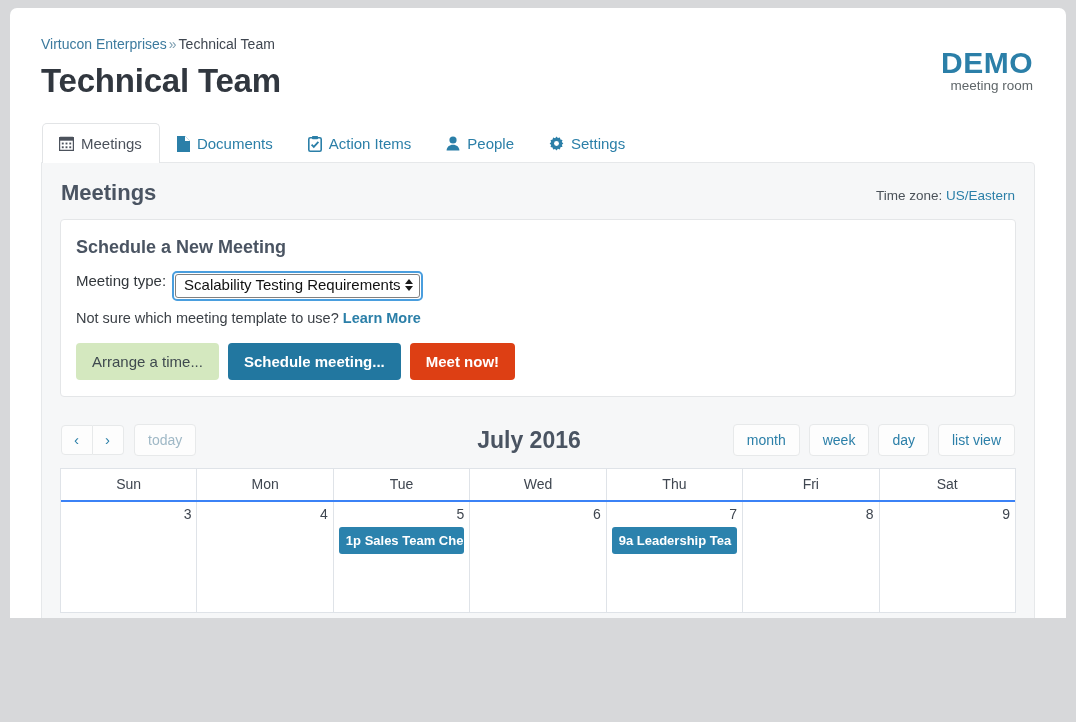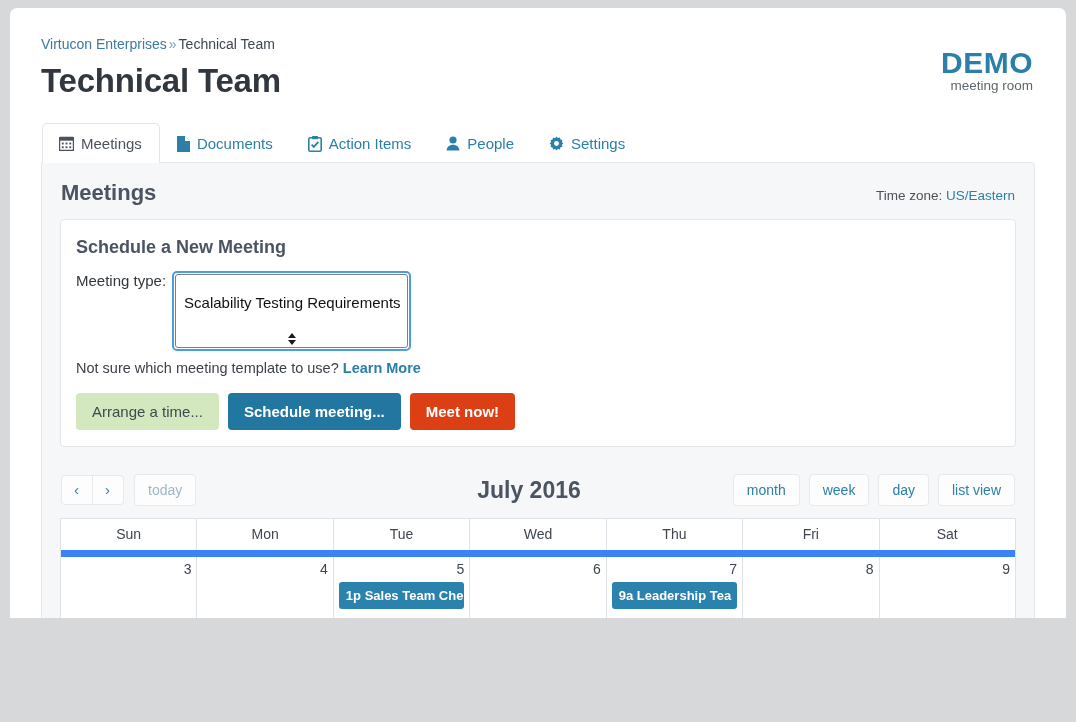--- a/index.html
+++ b/index.html
@@ -173,30 +173,29 @@
     position: relative;
     display: inline-block;
     border: 2px solid #4a9ede;
     border-radius: 5px;
     padding: 1px;
     background: #ffffff;
   }
   .fake-select {
     display: flex;
     align-items: center;
-    gap: 20px;
+    gap: 4px;
     border: 1px solid #808080;
     border-radius: 3px;
     background: #ffffff;
-    padding: 18px 6px 2px 8px;
+    padding: 0 6px 2px 8px;
     font-size: 15px;
     color: #111;
     line-height: 20px;
     cursor: pointer;
-    flex-direction: column;
   }
   .spin {
     display: inline-flex;
     flex-direction: column;
     gap: 2px;
     line-height: 0;
   }
   .spin i {
     width: 0; height: 0;
     border-left: 4px solid transparent;
@@ -291,21 +290,21 @@
 
   
   .calendar {
     margin-top: 12px;
     border: 1px solid #dfe3e8;
     border-bottom: none;
     background: #ffffff;
   }
   .cal-head {
     display: flex;
-    border-bottom: 7px solid #3b82f6;
+    border-bottom: 2px solid #3b82f6;
   }
   .cal-head div {
     flex: 1 1 0;
     text-align: center;
     font-size: 14px;
     color: #3f4650;
     padding: 6px 0 7px 0;
     line-height: 18px;
     border-left: 1px solid #dfe3e8;
   }

